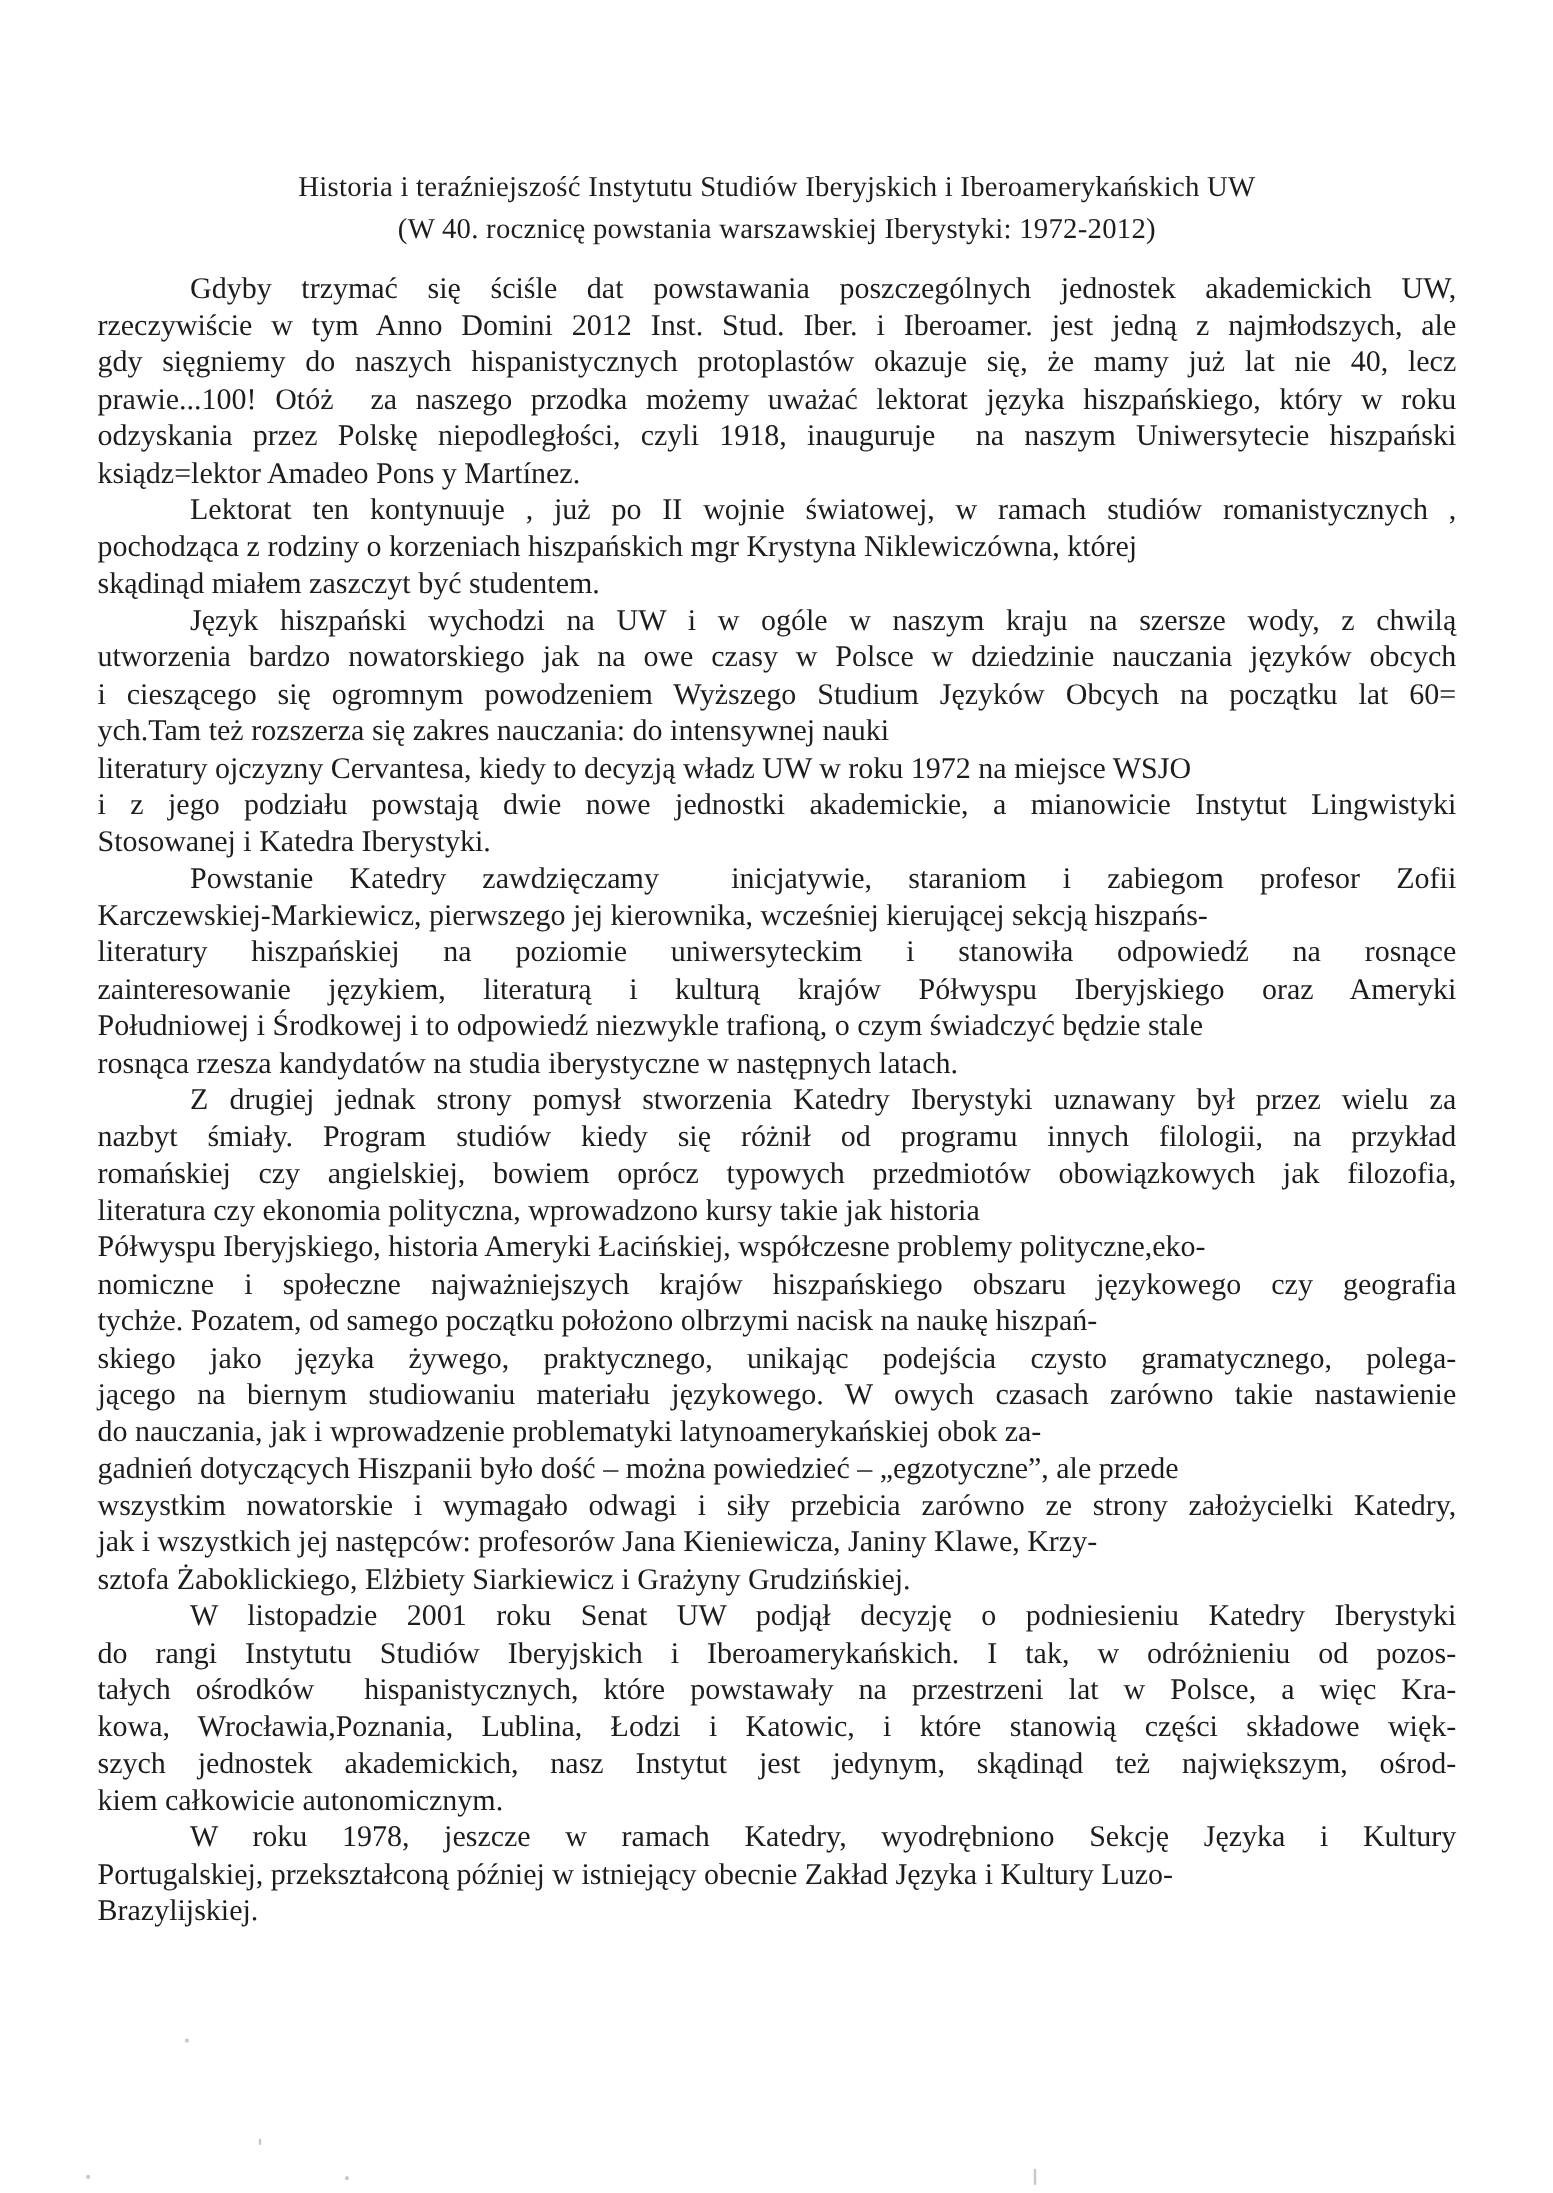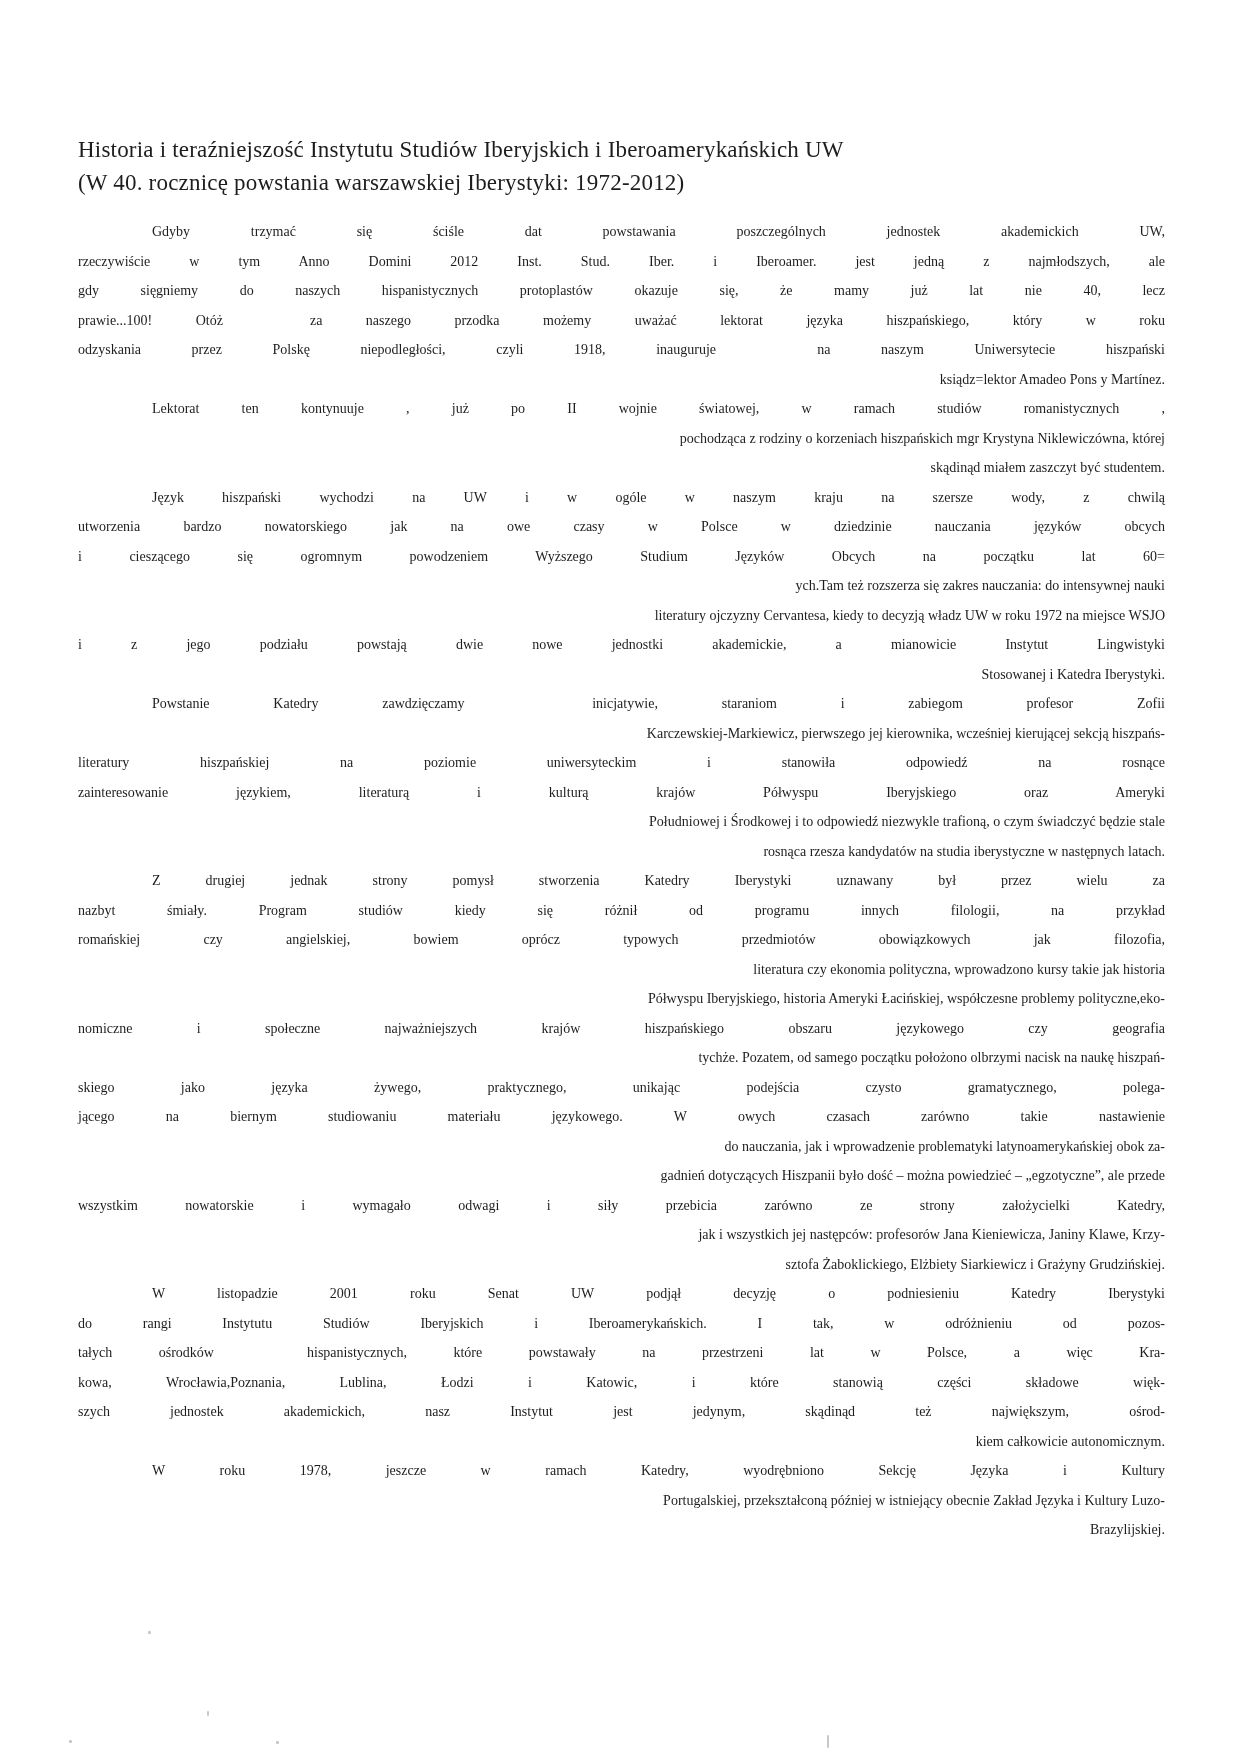--- a/index.html
+++ b/index.html
@@ -17,37 +17,38 @@
     color: #1f1f1f;
   }
   .doc {
     position: absolute;
     left: 78px;
     top: 133px;
     width: 1087px;
     filter: blur(0.25px) contrast(1.02);
   }
   .title-block {
+    text-align: center;
     font-size: 23px;
     line-height: 33px;
     letter-spacing: 0.2px;
     margin-bottom: 18px;
   }
   .title-line {
     white-space: nowrap;
   }
   .body-lines {
-    font-size: 14px;
+    font-size: 24px;
     line-height: 29.5px;
   }
   .line {
     height: 29.5px;
     white-space: nowrap;
     overflow: visible;
-    text-align: right;
+    text-align: left;
   }
   .line.justify {
     white-space: normal;
     text-align: justify;
     text-align-last: justify;
   }
   .line.indent {
     text-indent: 74px;
   }
   .speck {

